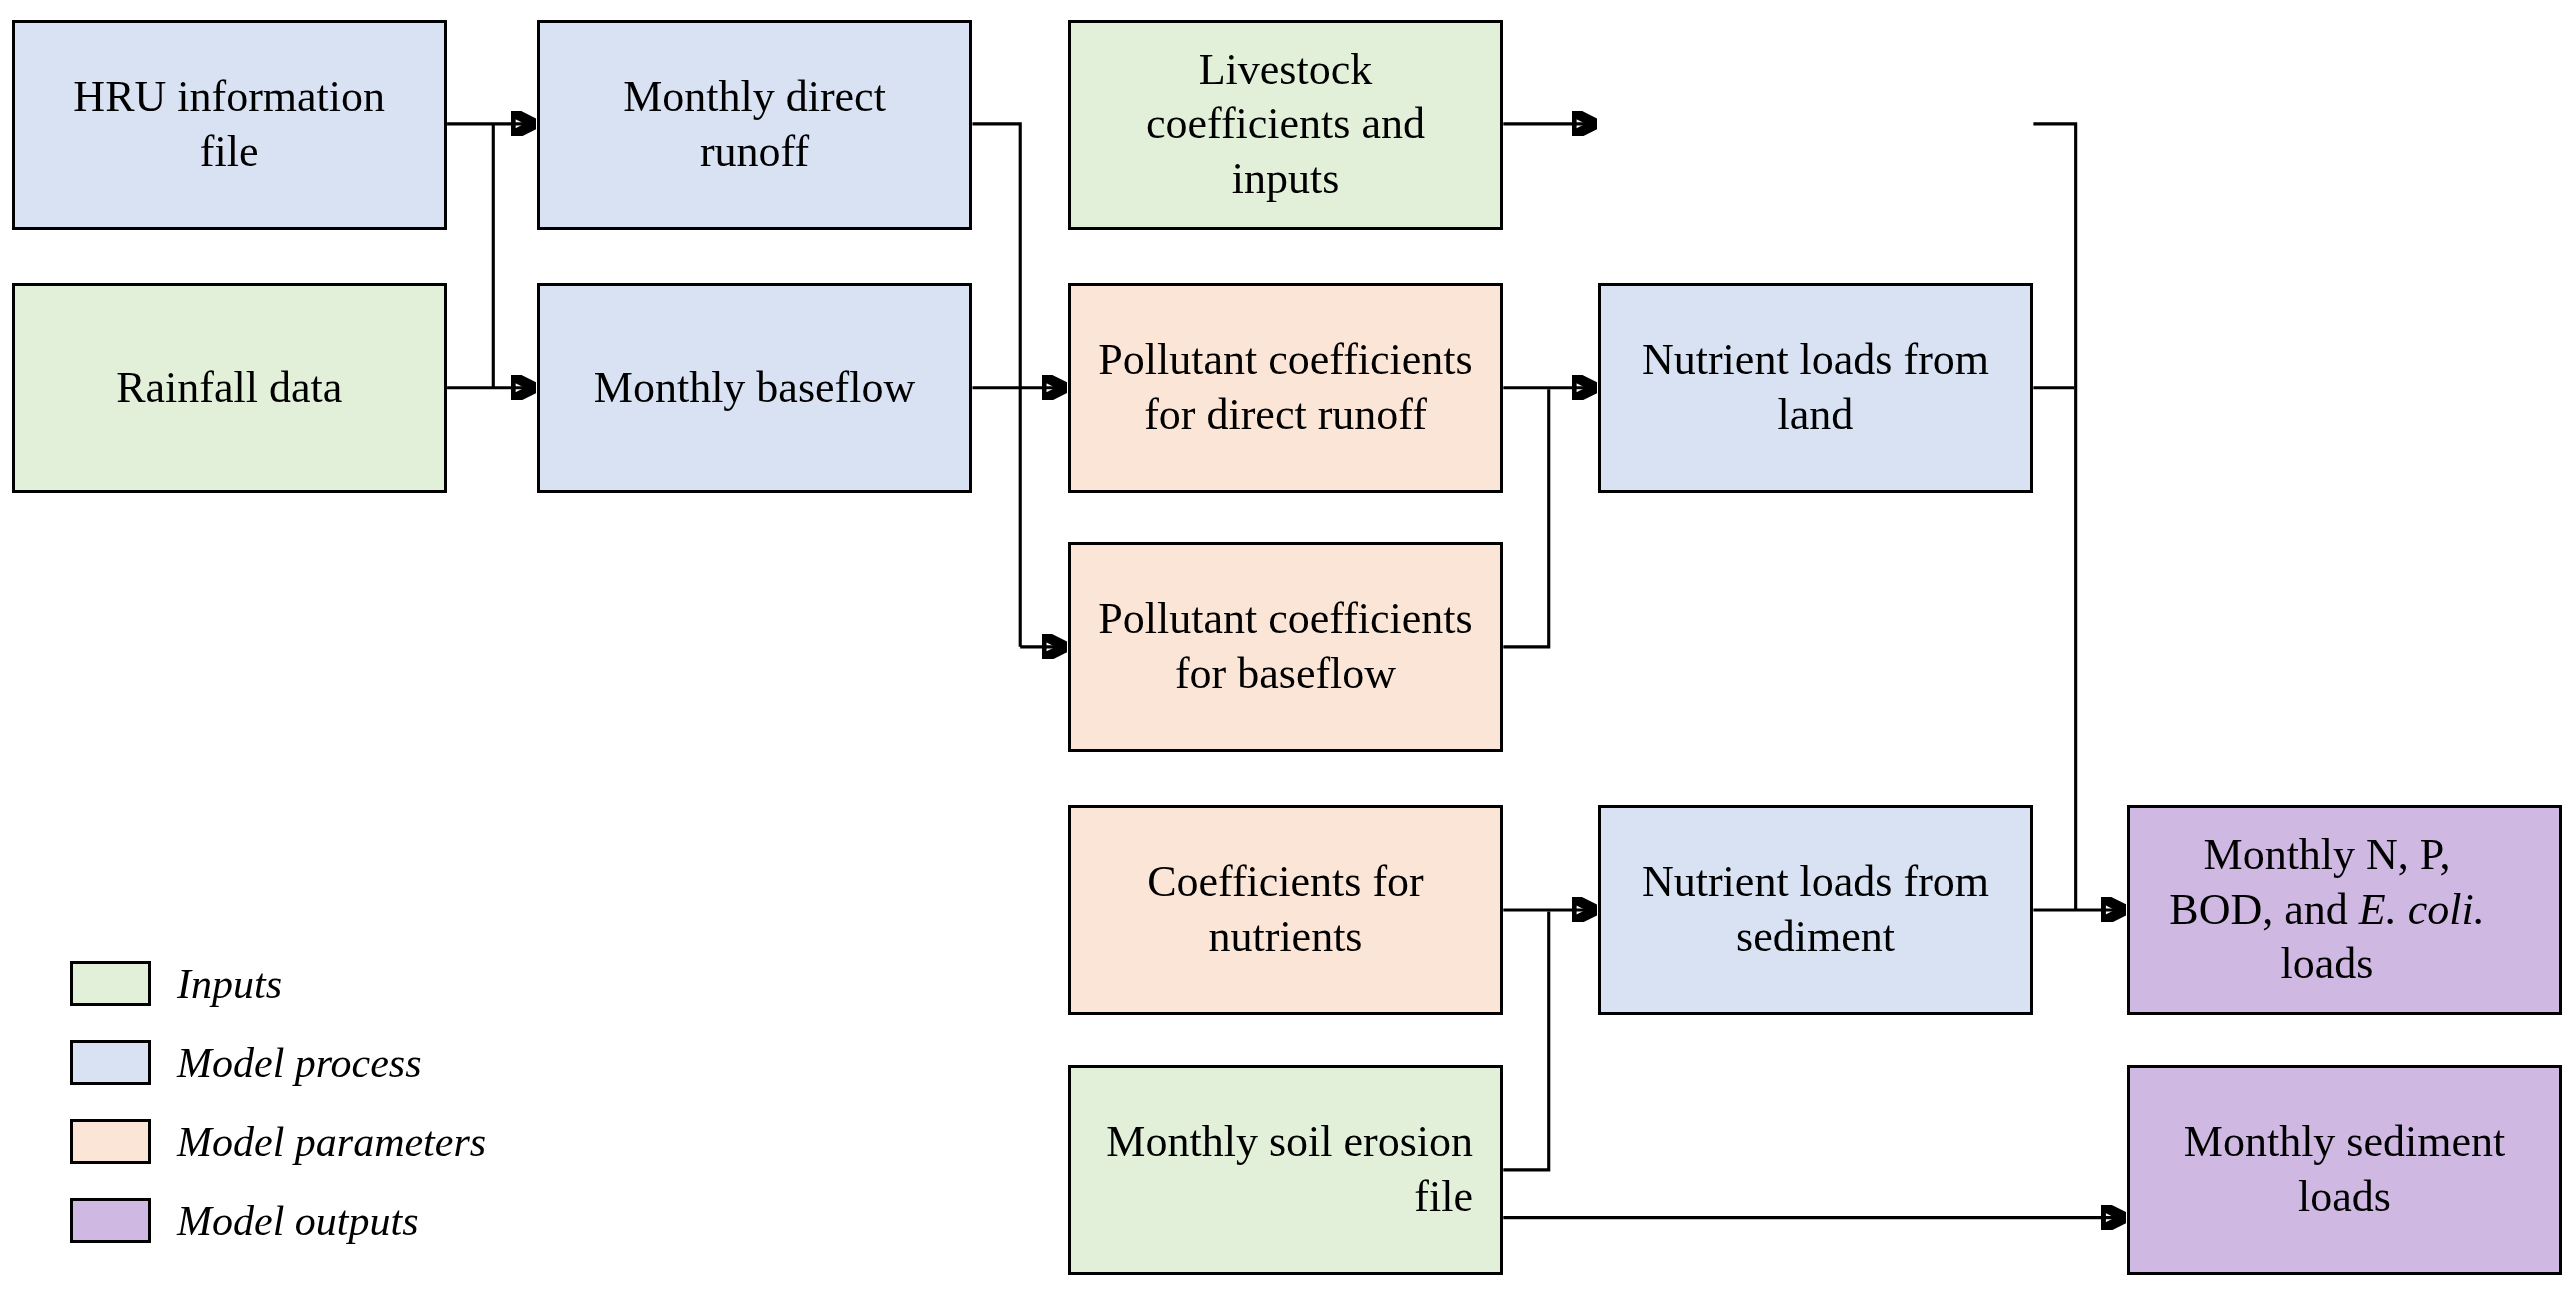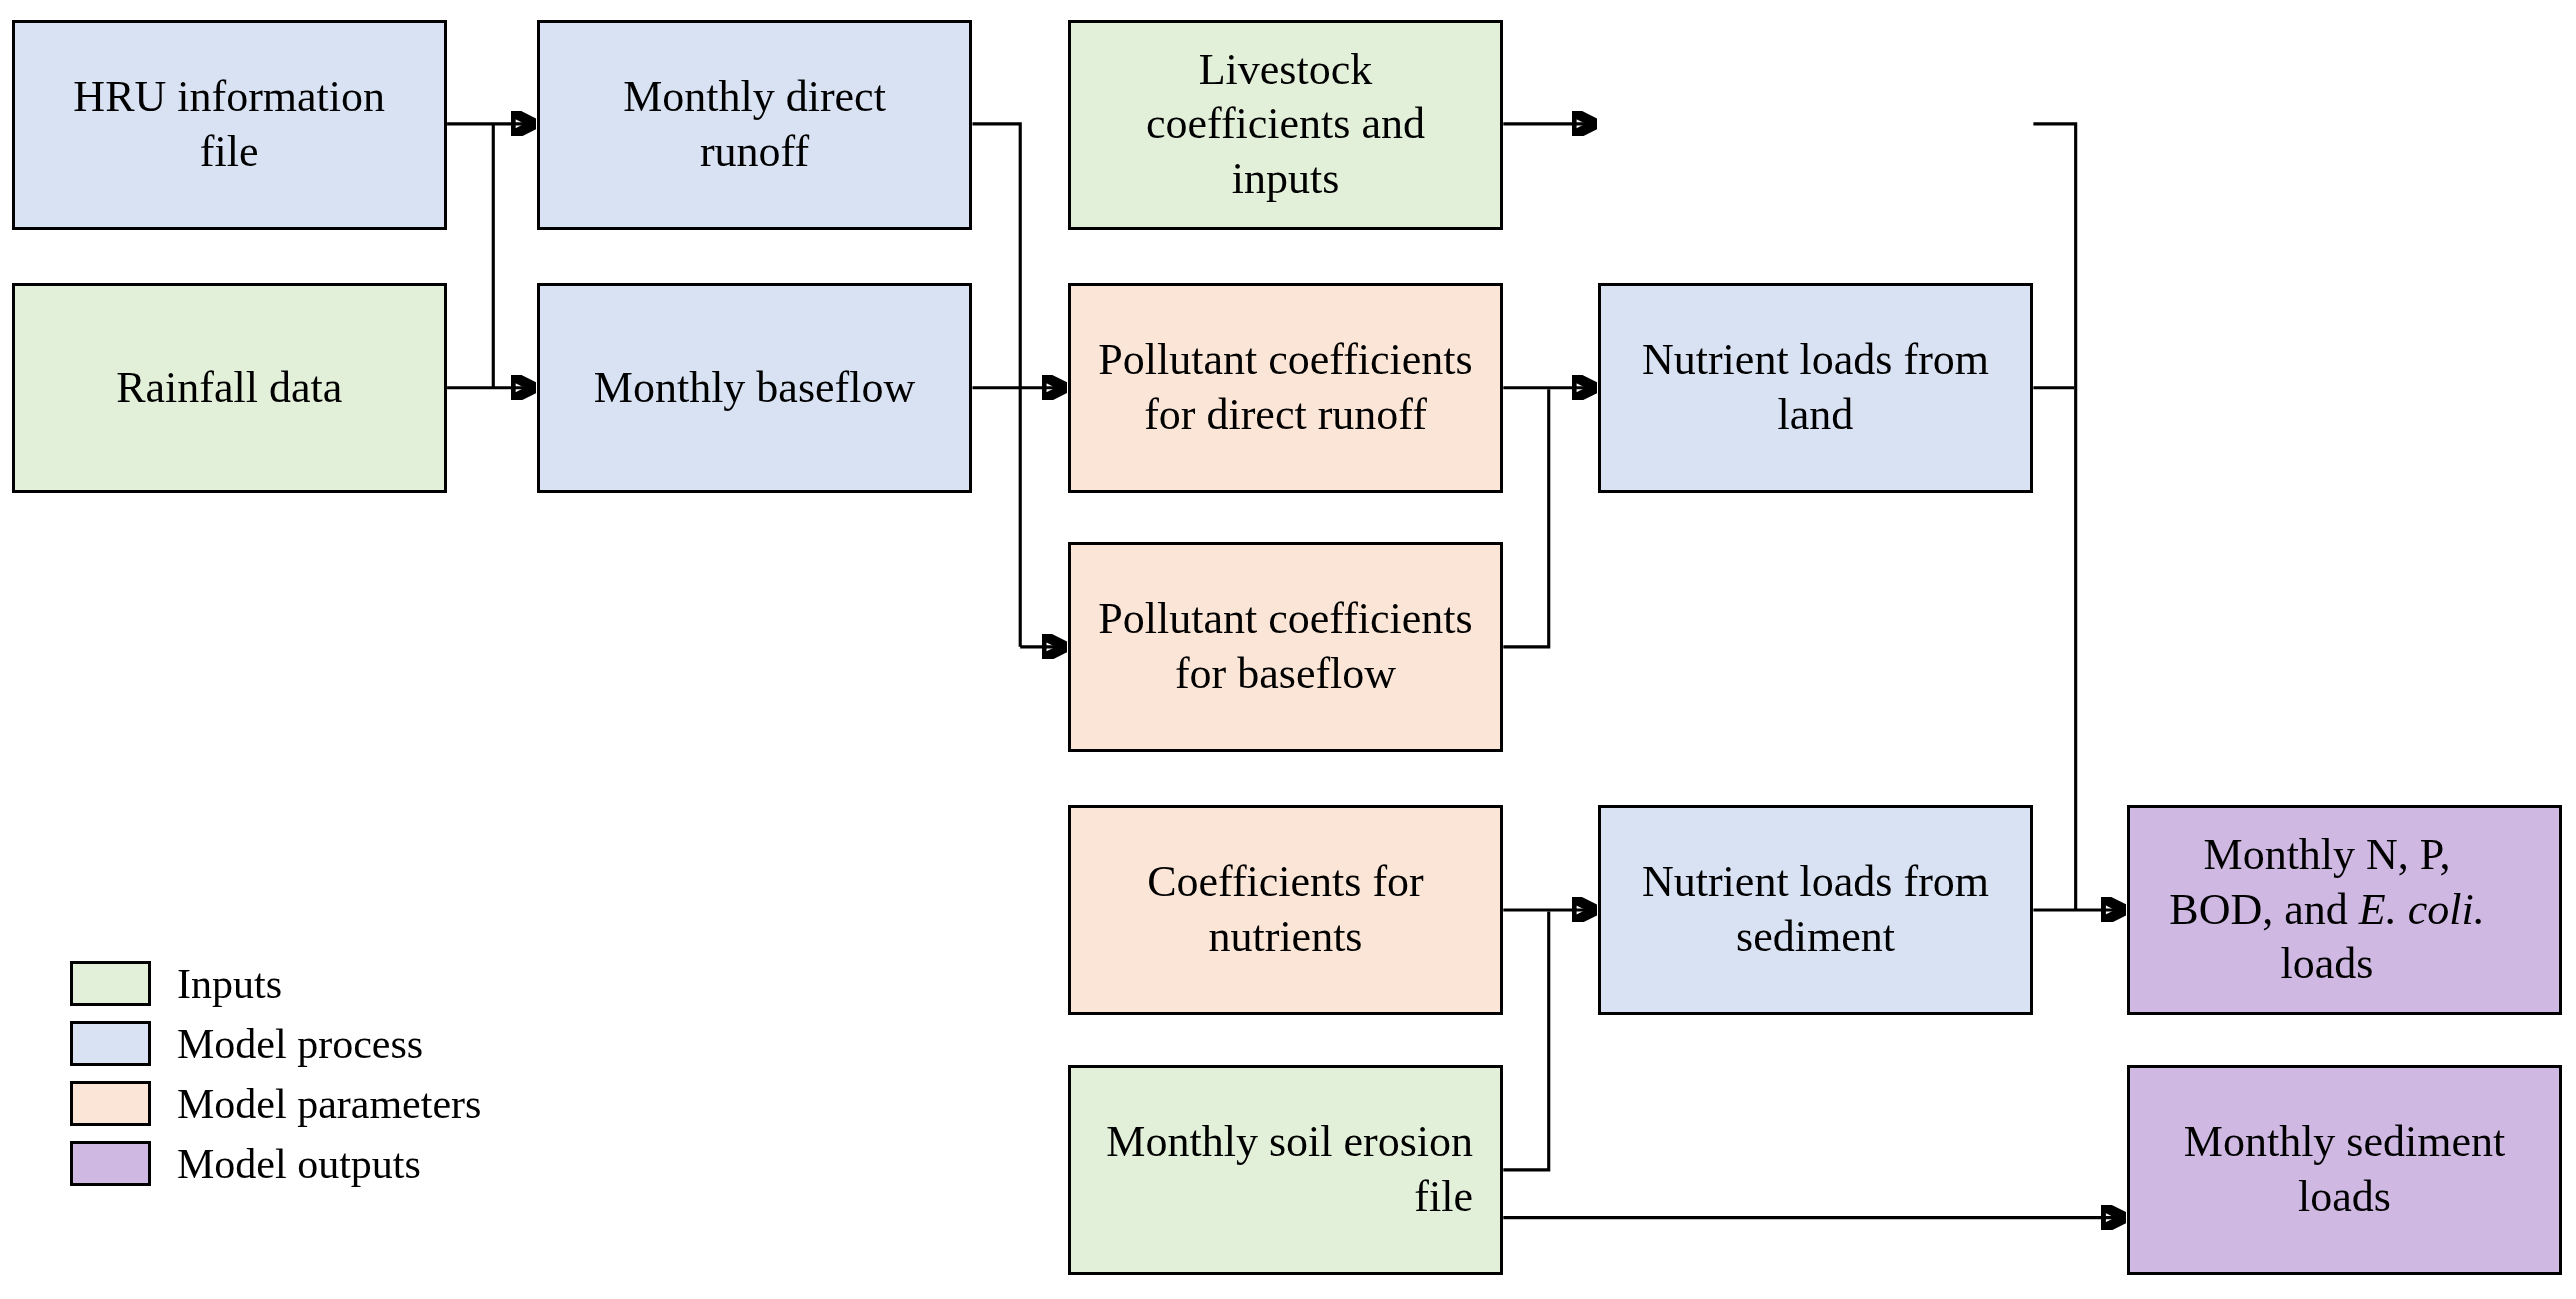--- a/index.html
+++ b/index.html
@@ -20,21 +20,21 @@
     box-sizing:border-box;
     display:flex;align-items:center;justify-content:center;
     text-align:center;
     font-size:44px;line-height:1.24;
     padding:0 27px;
   }
   .node.pad-lg{padding:0 55px;}
   .it{font-style:italic;}
   .legend{
     position:absolute;left:70px;top:961px;
-    display:flex;flex-direction:column;row-gap:15px;
+    display:flex;flex-direction:column;row-gap:34px;font-style:italic;
   }
   .legend-row{display:flex;align-items:center;}
   .swatch{
     width:81px;height:45px;
     border:3.1px solid #000000;
     box-sizing:border-box;
     flex:0 0 auto;
   }
   .legend-label{
     margin-left:26px;

